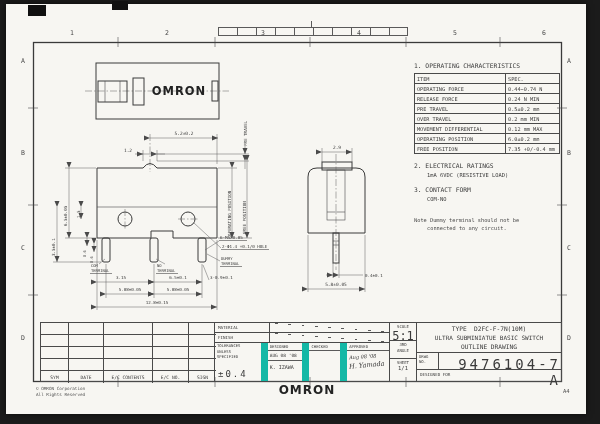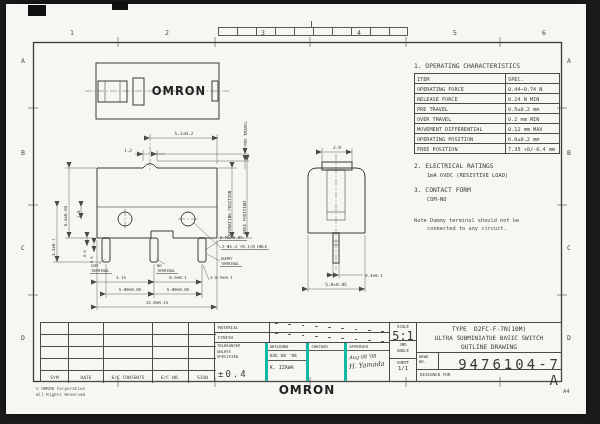--- a/index.html
+++ b/index.html
@@ -37,21 +37,21 @@
        grid-template-columns:28px 35px 49px 36px 27px;grid-auto-rows:12px;
        border:1px solid #4a4a4a;box-sizing:border-box;}
   .rev .c{border-right:1px solid #4a4a4a;border-bottom:1px solid #4a4a4a;box-sizing:border-box;
           font-size:4.6px;display:flex;align-items:center;justify-content:center;}
   .rev .c.nr{border-right:none;} .rev .c.nb{border-bottom:none;}
   .cen{left:215px;top:322px;width:175px;height:60px;border:1px solid #4a4a4a;border-left:none;box-sizing:border-box;}
   .cen .row{height:10px;border-bottom:1px solid #4a4a4a;display:flex;box-sizing:border-box;}
   .cen .lbl{font-size:4.2px;padding:2px 3px;width:55px;border-right:1px solid #4a4a4a;box-sizing:border-box;}
   .diag{flex:1;background:linear-gradient(to top right,transparent 49.4%,#5a5a5a 49.4%,#5a5a5a 50.6%,transparent 50.6%);}
   .cen .lower{display:flex;height:38px;}
-  .col{border-right:3px solid #14b8a6;box-sizing:border-box;position:relative;}
+  .col{border-right:7px solid #14b8a6;box-sizing:border-box;position:relative;}
   .col:last-child{border-right:none;}
   .tol{width:53px;} .des{width:42px;} .chk{width:38px;} .app{width:42px;}
   .tinyl{font-size:3.9px;line-height:1.2;padding:1px 2px 0;}
   .tolval{position:absolute;bottom:2px;left:3px;font-size:9px;letter-spacing:2px;}
   .hdr{font-size:3.9px;padding:1px 2px;border-bottom:1px solid #5a5a5a;}
   .dt{font-size:4.5px;padding:2px 2px;border-bottom:1px solid #5a5a5a;}
   .nm{font-size:5px;padding:3px 2px;}
   .hand{font-family:"DejaVu Serif",serif;font-style:italic;color:#333;}
   .hdate{font-size:5px;padding:2px 2px 0;transform:rotate(-4deg);}
   .hsig{font-size:6.5px;padding:2px 2px;transform:rotate(-5deg);}

